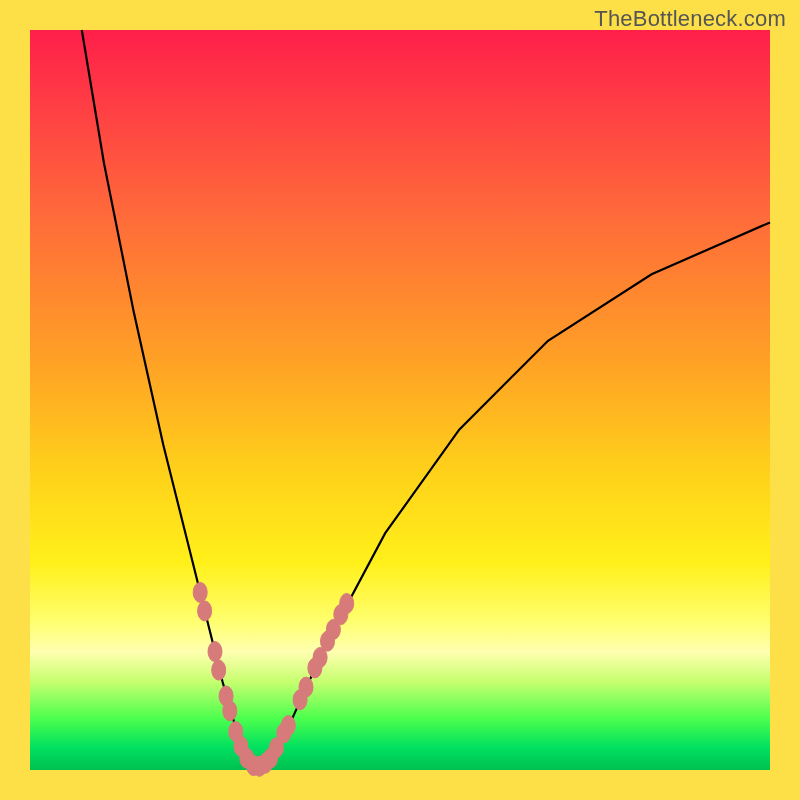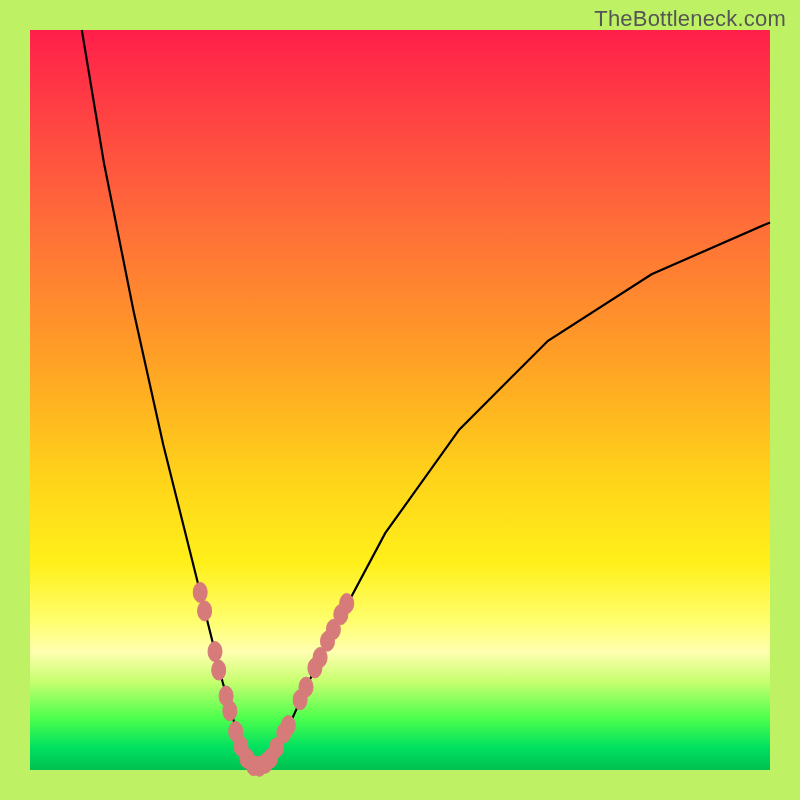--- a/index.html
+++ b/index.html
@@ -8,21 +8,21 @@
     width: 800px;
     height: 800px;
     overflow: hidden;
     background: #000;
     font-family: Arial, Helvetica, sans-serif;
   }
   .chart-container {
     position: relative;
     width: 800px;
     height: 800px;
-    background: #bef264;
+    background: #fde047;
   }
   .plot-area {
     position: absolute;
     left: 30px;
     top: 30px;
     width: 740px;
     height: 740px;
     
     background: linear-gradient(
       to bottom,

